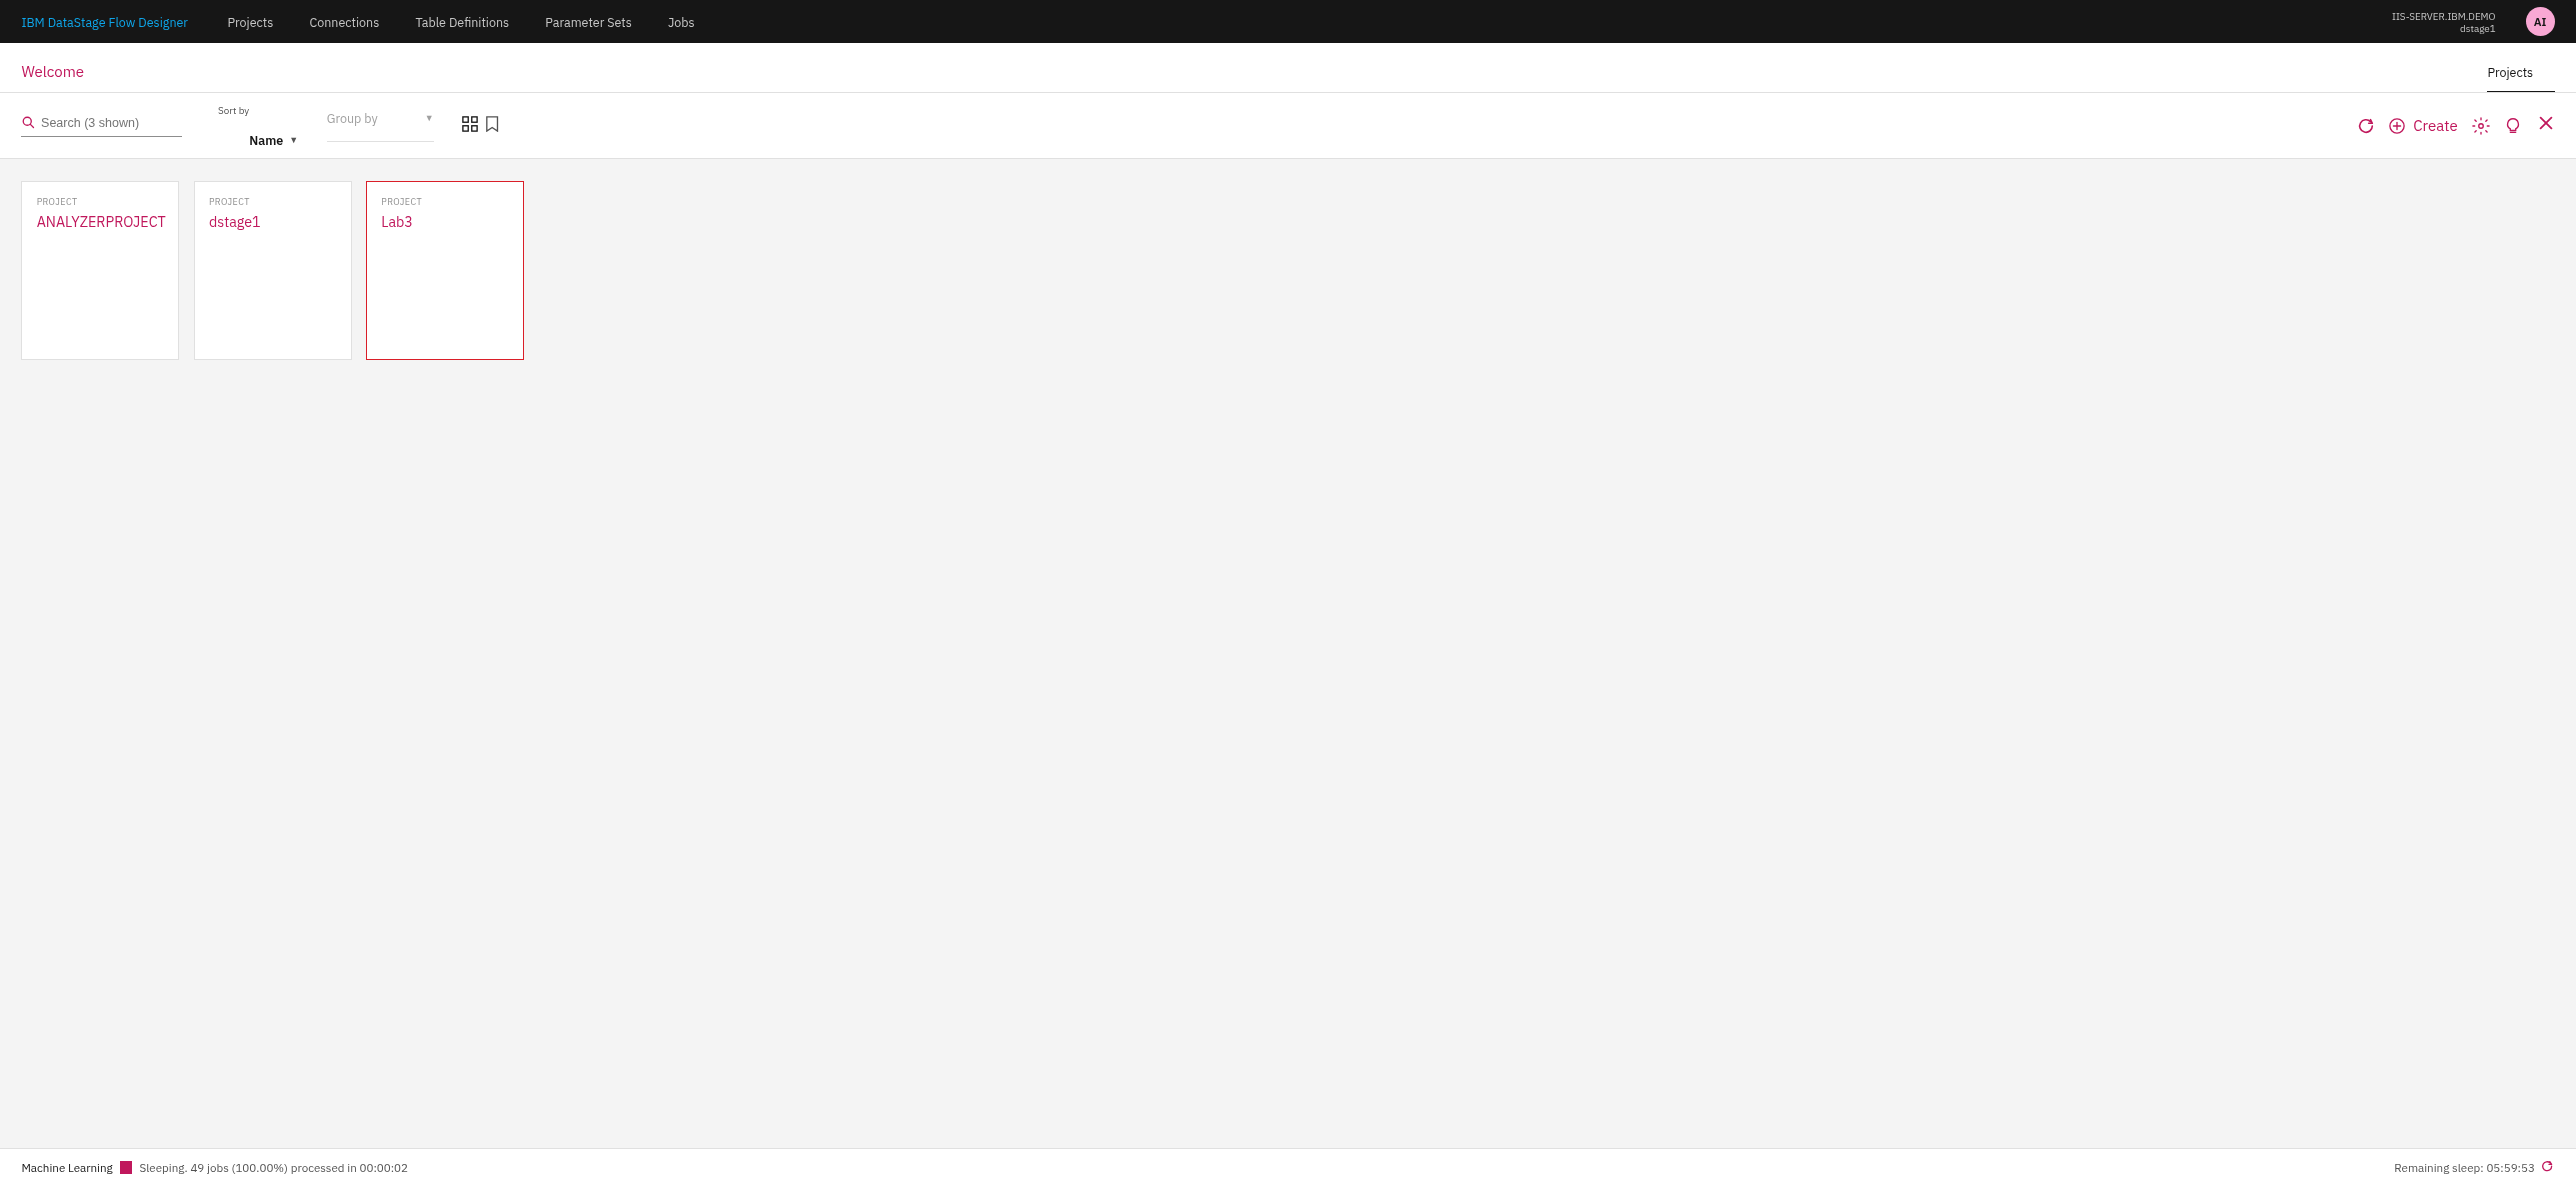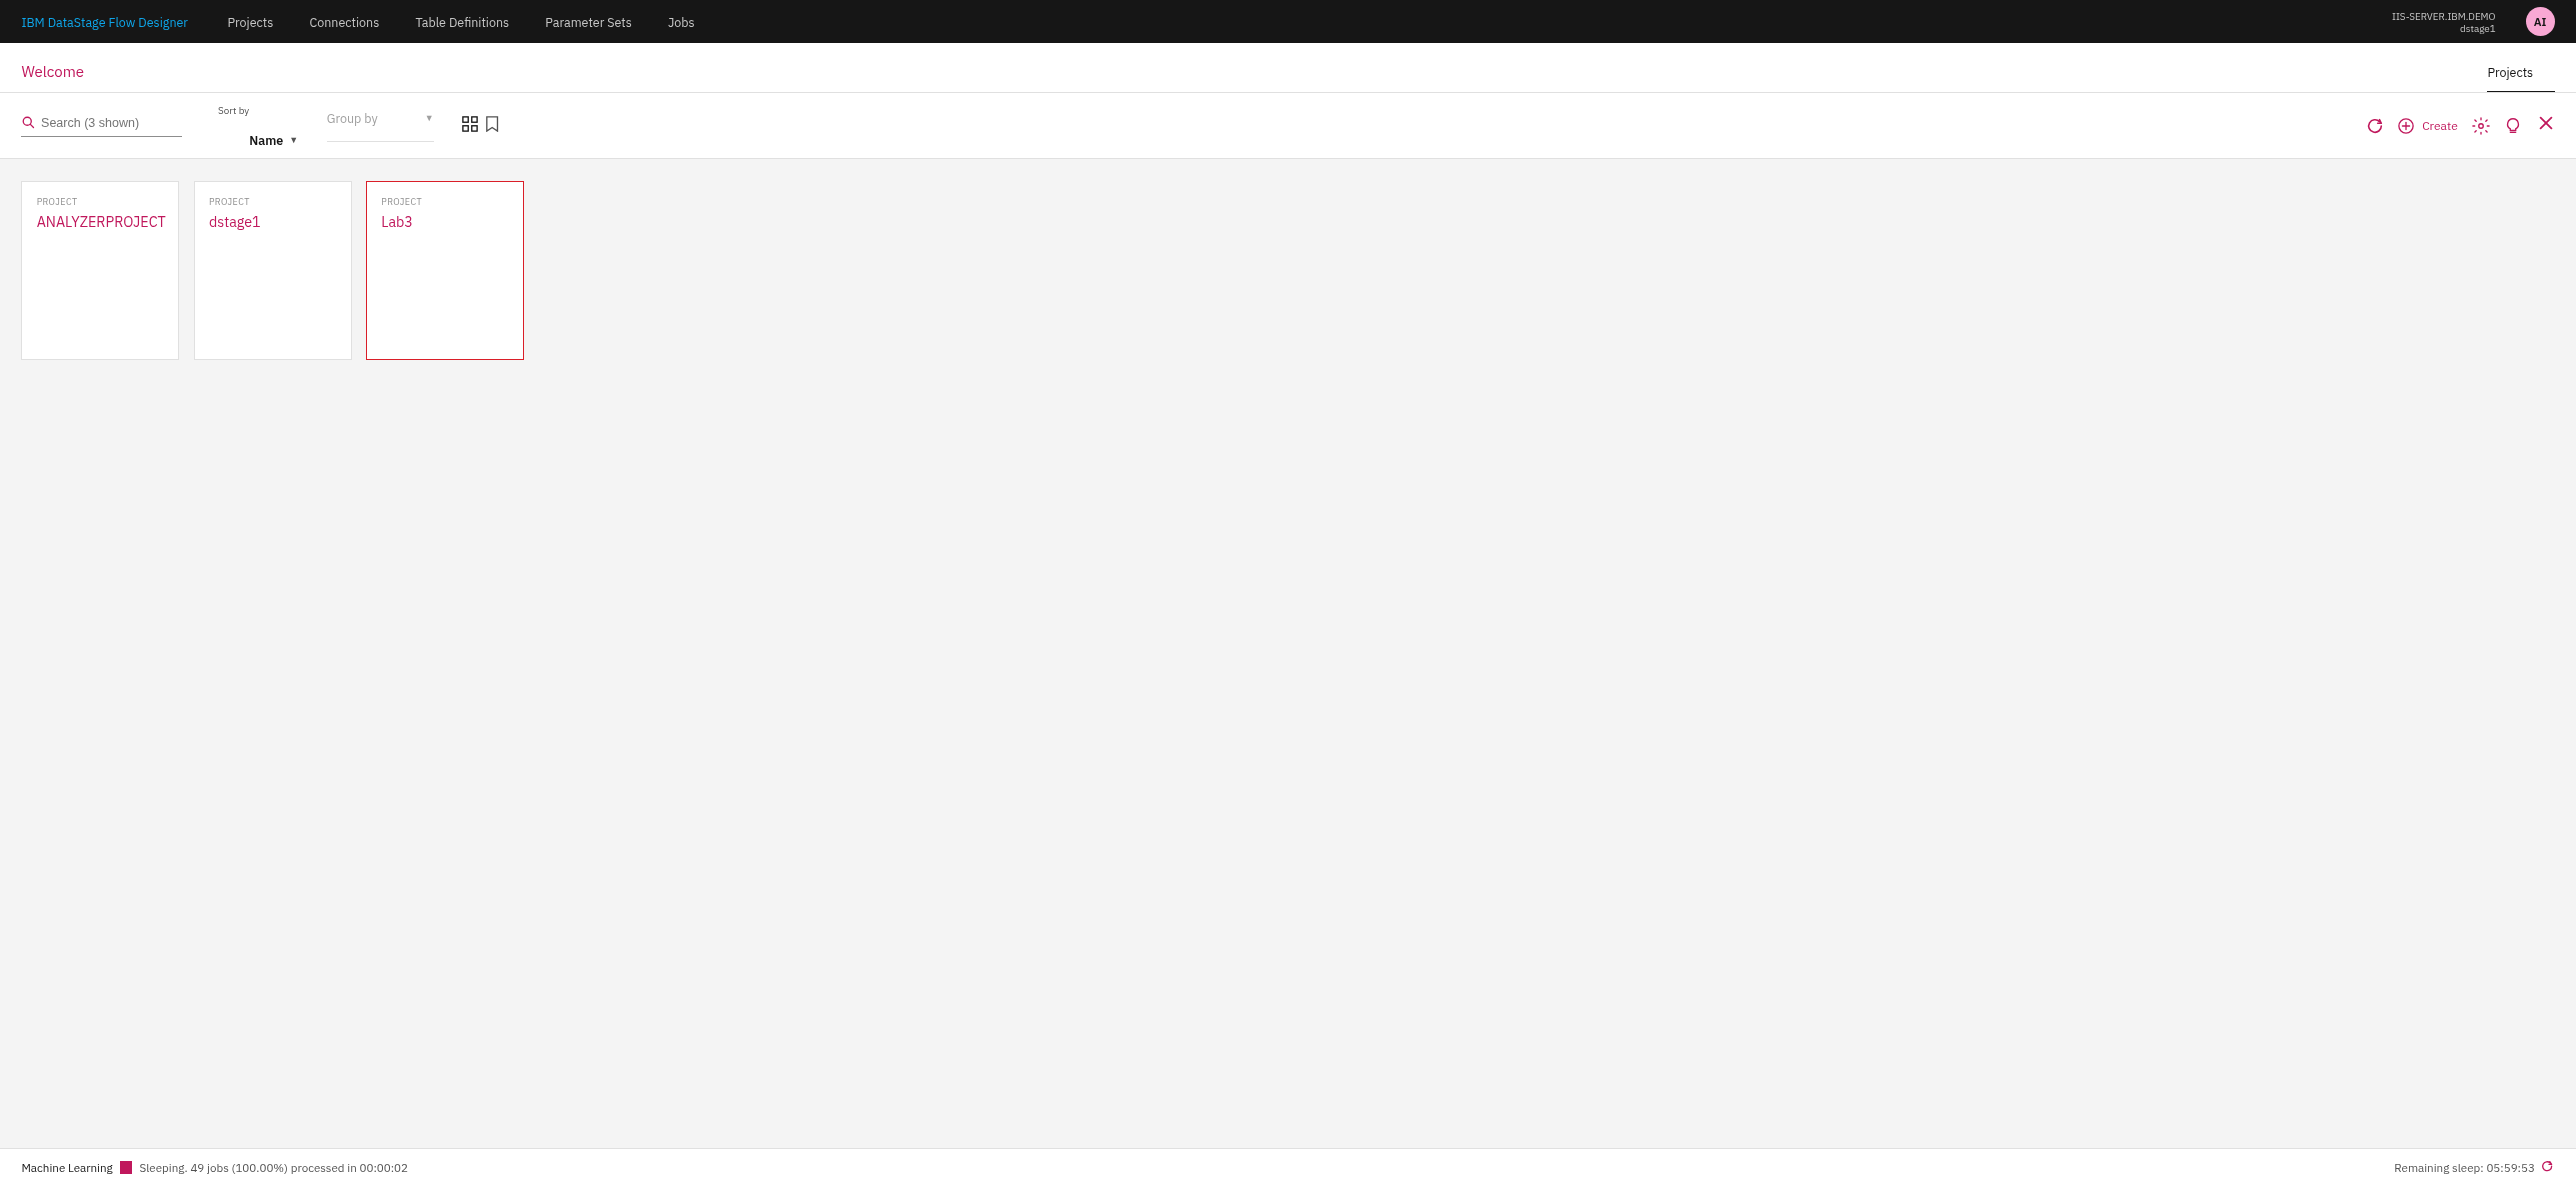--- a/index.html
+++ b/index.html
@@ -173,21 +173,21 @@
       font-size: 18px;
       color: #c0185c;
       display: flex;
       align-items: center;
       gap: 3.6px;
     }
     .toolbar-btn-create {
       display: flex;
       align-items: center;
       gap: 8px;
-      font-size: 12px;
+      font-size: 15px;
       color: #c0185c;
       cursor: pointer;
     }
     .toolbar-btn-close {
       font-size: 18px;
       color: #c0185c;
       cursor: pointer;
     }
 
     

